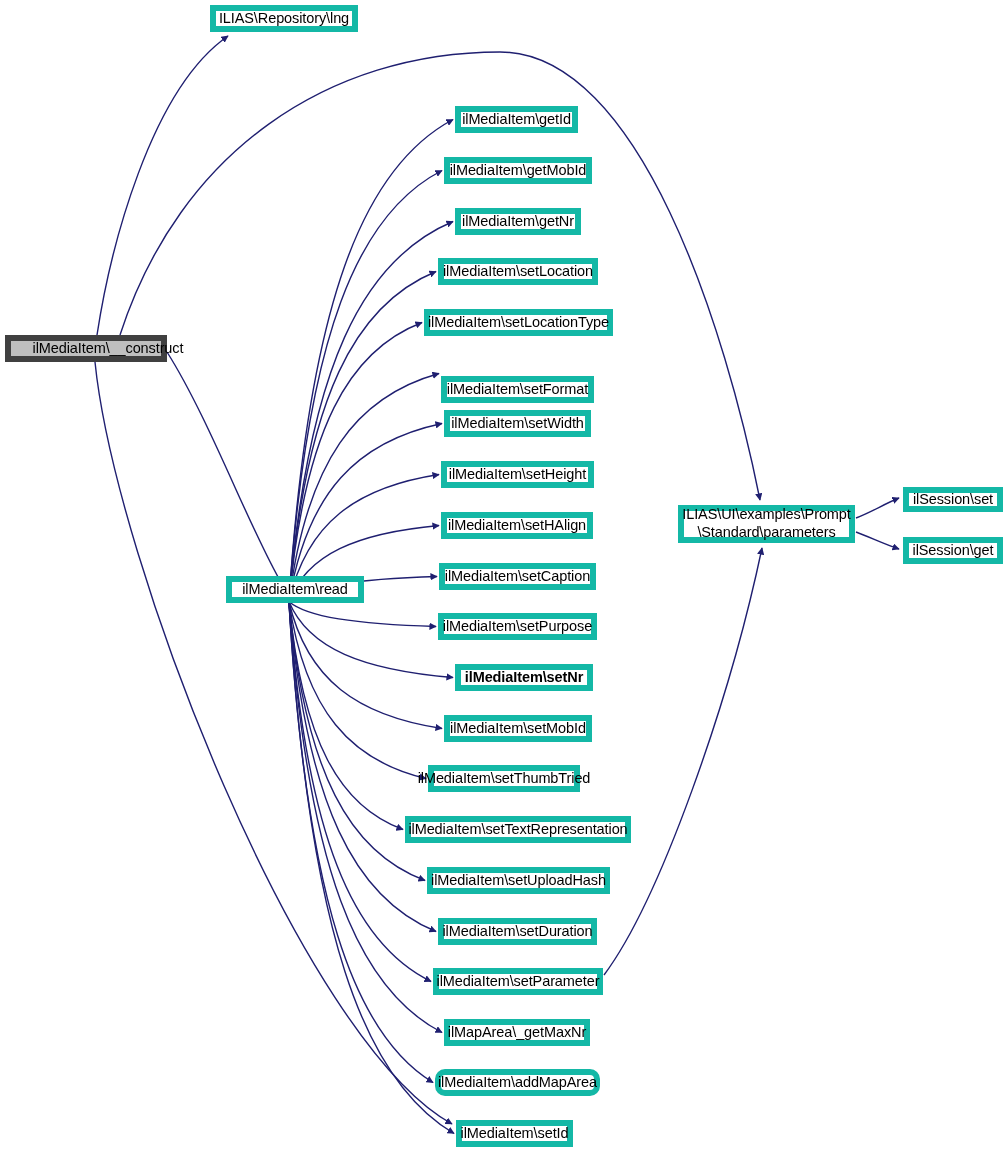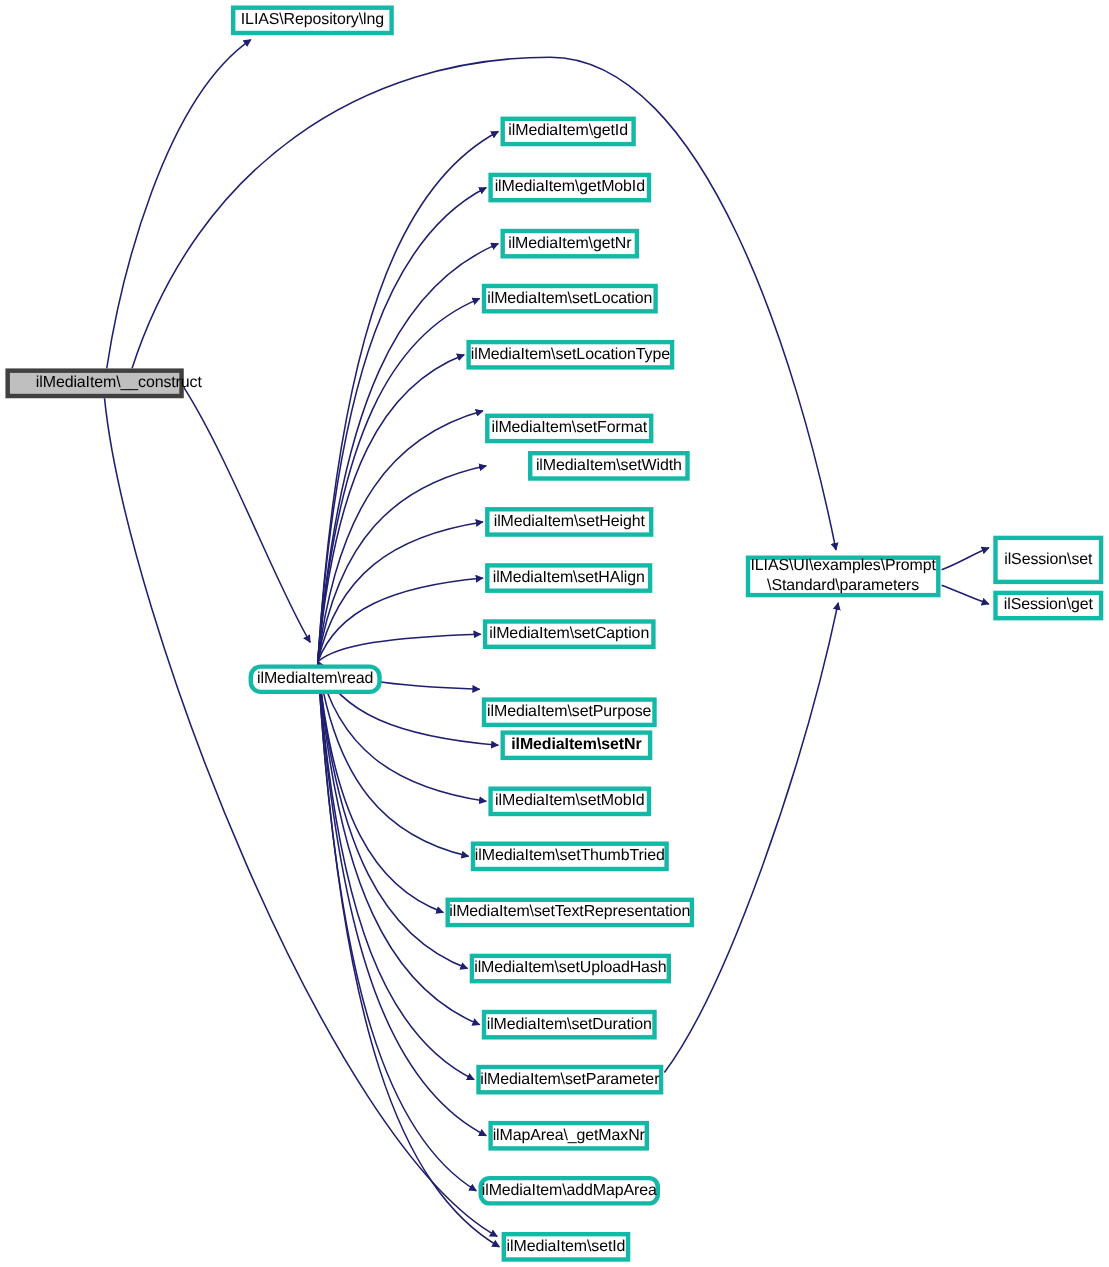--- a/index.html
+++ b/index.html
@@ -21,21 +21,21 @@
   svg.edges {
     position: absolute;
     top: 0;
     left: 0;
     width: 1008px;
     height: 1152px;
   }
   .node {
     position: absolute;
     box-sizing: border-box;
-    border: 4px solid #14b8a6;
+    border: 6px solid #14b8a6;
     background: #ffffff;
     color: #000000;
     font-size: 14.5px;
     line-height: 1.12;
     text-align: center;
     display: flex;
     align-items: center;
     justify-content: center;
     white-space: pre;
     letter-spacing: -0.1px;
@@ -86,40 +86,40 @@
         <path d="M 288.92,601.5 C 306.2096,899.72 353.75600000000003,1034.4 433,1082.5" marker-end="url(#arrow)"></path>
         <path d="M 288.92,601.5 C 308.7296,931.3399999999999 363.206,1080.3 454,1133.5" marker-end="url(#arrow)"></path>
         <path d="M 604,975 C 660,900 730,700 762,548" marker-end="url(#arrow)"></path>
         <path d="M 856,518 C 872,512 884,504 899,498" marker-end="url(#arrow)"></path>
         <path d="M 856,532 C 872,538 884,544 899,549" marker-end="url(#arrow)"></path>
       </g>
   </svg>
   <div id="node-layer">
       <div class="node current" style="left: 5px; top: 335px; width: 162px; height: 27px;">ilMediaItem\__construct</div>
       <div class="node" style="left: 210px; top: 5px; width: 148px; height: 27px;">ILIAS\Repository\lng</div>
-      <div class="node" style="left: 226px; top: 604px; width: 121px; height: 27px; border-radius: 11px;">ilMediaItem\read</div>
+      <div class="node" style="left: 226px; top: 576px; width: 138px; height: 27px;">ilMediaItem\read</div>
       <div class="node" style="left: 455px; top: 106px; width: 123px; height: 27px;">ilMediaItem\getId</div>
       <div class="node" style="left: 444px; top: 157px; width: 148px; height: 27px;">ilMediaItem\getMobId</div>
       <div class="node" style="left: 455px; top: 208px; width: 126px; height: 27px;">ilMediaItem\getNr</div>
       <div class="node" style="left: 438px; top: 258px; width: 160px; height: 27px;">ilMediaItem\setLocation</div>
       <div class="node" style="left: 424px; top: 309px; width: 189px; height: 27px;">ilMediaItem\setLocationType</div>
       <div class="node" style="left: 441px; top: 376px; width: 153px; height: 27px;">ilMediaItem\setFormat</div>
-      <div class="node" style="left: 444px; top: 410px; width: 147px; height: 27px; margin-left: 36px;">ilMediaItem\setWidth</div>
+      <div class="node" style="left: 444px; top: 410px; width: 147px; height: 27px;">ilMediaItem\setWidth</div>
       <div class="node" style="left: 441px; top: 461px; width: 153px; height: 27px;">ilMediaItem\setHeight</div>
       <div class="node" style="left: 441px; top: 512px; width: 152px; height: 27px;">ilMediaItem\setHAlign</div>
       <div class="node" style="left: 439px; top: 563px; width: 157px; height: 27px;">ilMediaItem\setCaption</div>
-      <div class="node" style="left: 438px; top: 613px; width: 159px; height: 27px; margin-top: 21px;">ilMediaItem\setPurpose</div>
+      <div class="node" style="left: 438px; top: 613px; width: 159px; height: 27px;">ilMediaItem\setPurpose</div>
       <div class="node" style="left: 455px; top: 664px; width: 138px; height: 27px; font-weight: bold;">ilMediaItem\setNr</div>
       <div class="node" style="left: 444px; top: 715px; width: 148px; height: 27px;">ilMediaItem\setMobId</div>
-      <div class="node" style="left: 428px; top: 765px; width: 180px; height: 27px;">ilMediaItem\setThumbTried</div>
+      <div class="node" style="left: 428px; top: 765px; width: 152px; height: 27px;">ilMediaItem\setThumbTried</div>
       <div class="node" style="left: 405px; top: 816px; width: 226px; height: 27px;">ilMediaItem\setTextRepresentation</div>
       <div class="node" style="left: 427px; top: 867px; width: 183px; height: 27px;">ilMediaItem\setUploadHash</div>
       <div class="node" style="left: 438px; top: 918px; width: 159px; height: 27px;">ilMediaItem\setDuration</div>
       <div class="node" style="left: 433px; top: 968px; width: 170px; height: 27px;">ilMediaItem\setParameter</div>
       <div class="node" style="left: 444px; top: 1019px; width: 146px; height: 27px;">ilMapArea\_getMaxNr</div>
       <div class="node" style="left: 435px; top: 1069px; width: 165px; height: 27px; border-radius: 10px;">ilMediaItem\addMapArea</div>
       <div class="node" style="left: 456px; top: 1120px; width: 117px; height: 27px;">ilMediaItem\setId</div>
       <div class="node two-line" style="left: 678px; top: 505px; width: 177px; height: 38px;">ILIAS\UI\examples\Prompt
 \Standard\parameters</div>
-      <div class="node" style="left: 903px; top: 487px; width: 100px; height: 44px;">ilSession\set</div>
+      <div class="node" style="left: 903px; top: 487px; width: 100px; height: 25px;">ilSession\set</div>
       <div class="node" style="left: 903px; top: 537px; width: 100px; height: 27px;">ilSession\get</div>
     </div>
 </div>
 
 </body></html>

